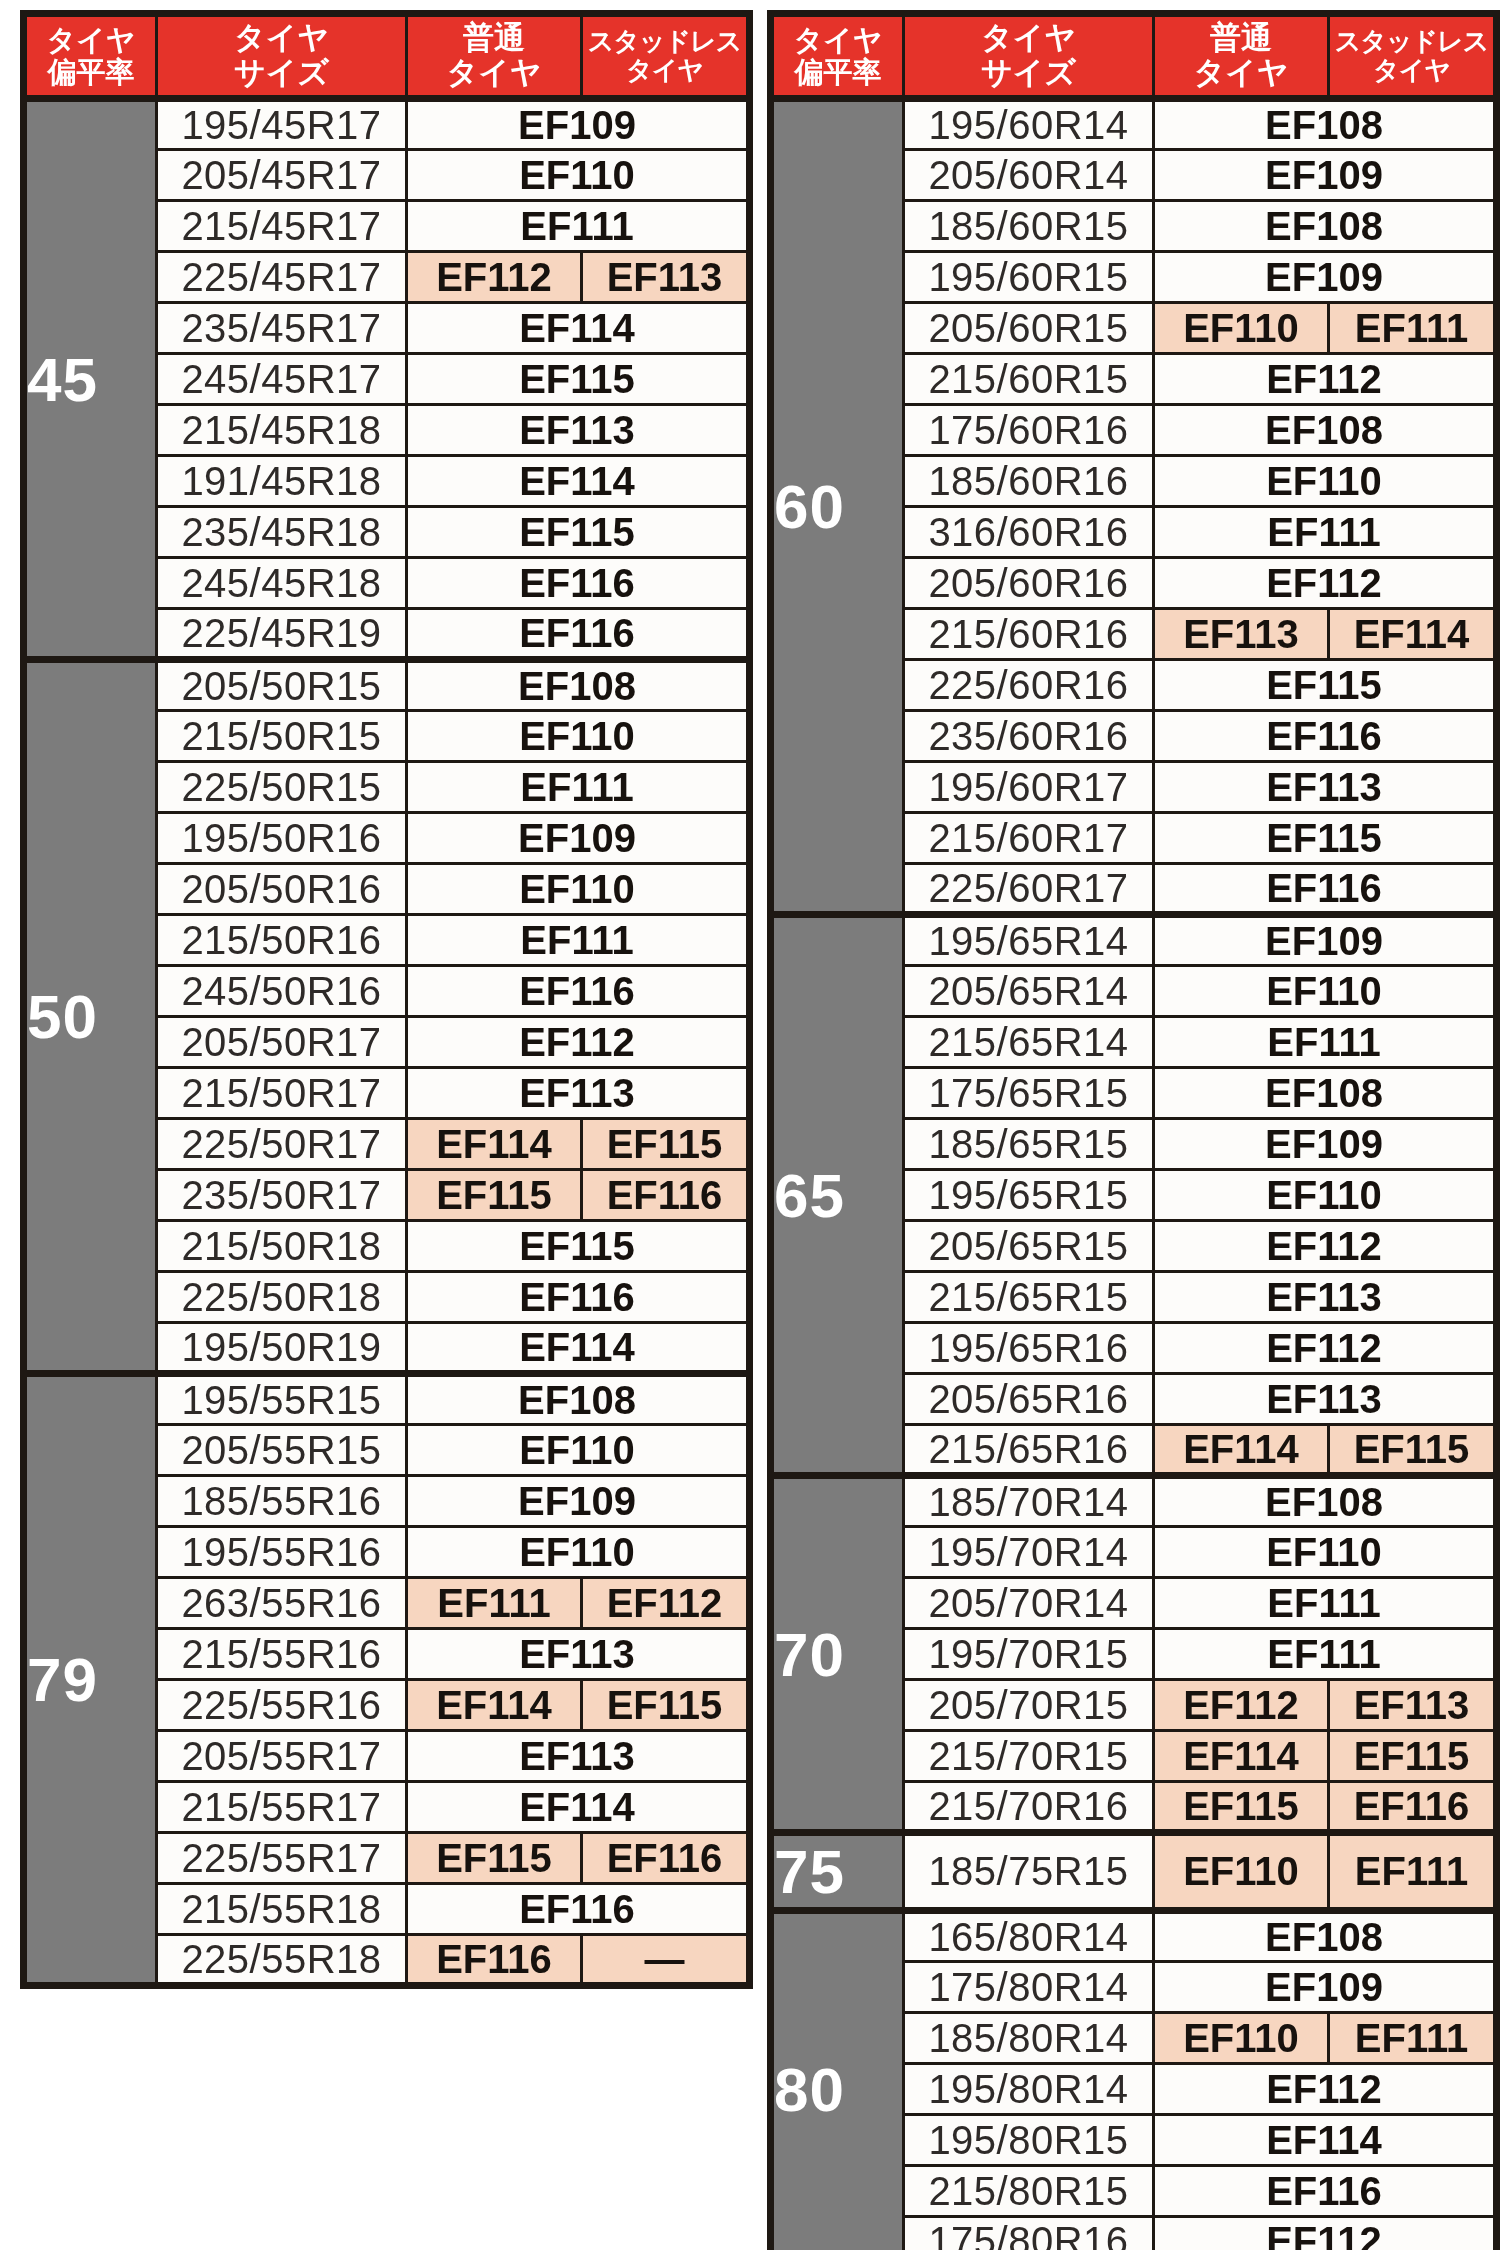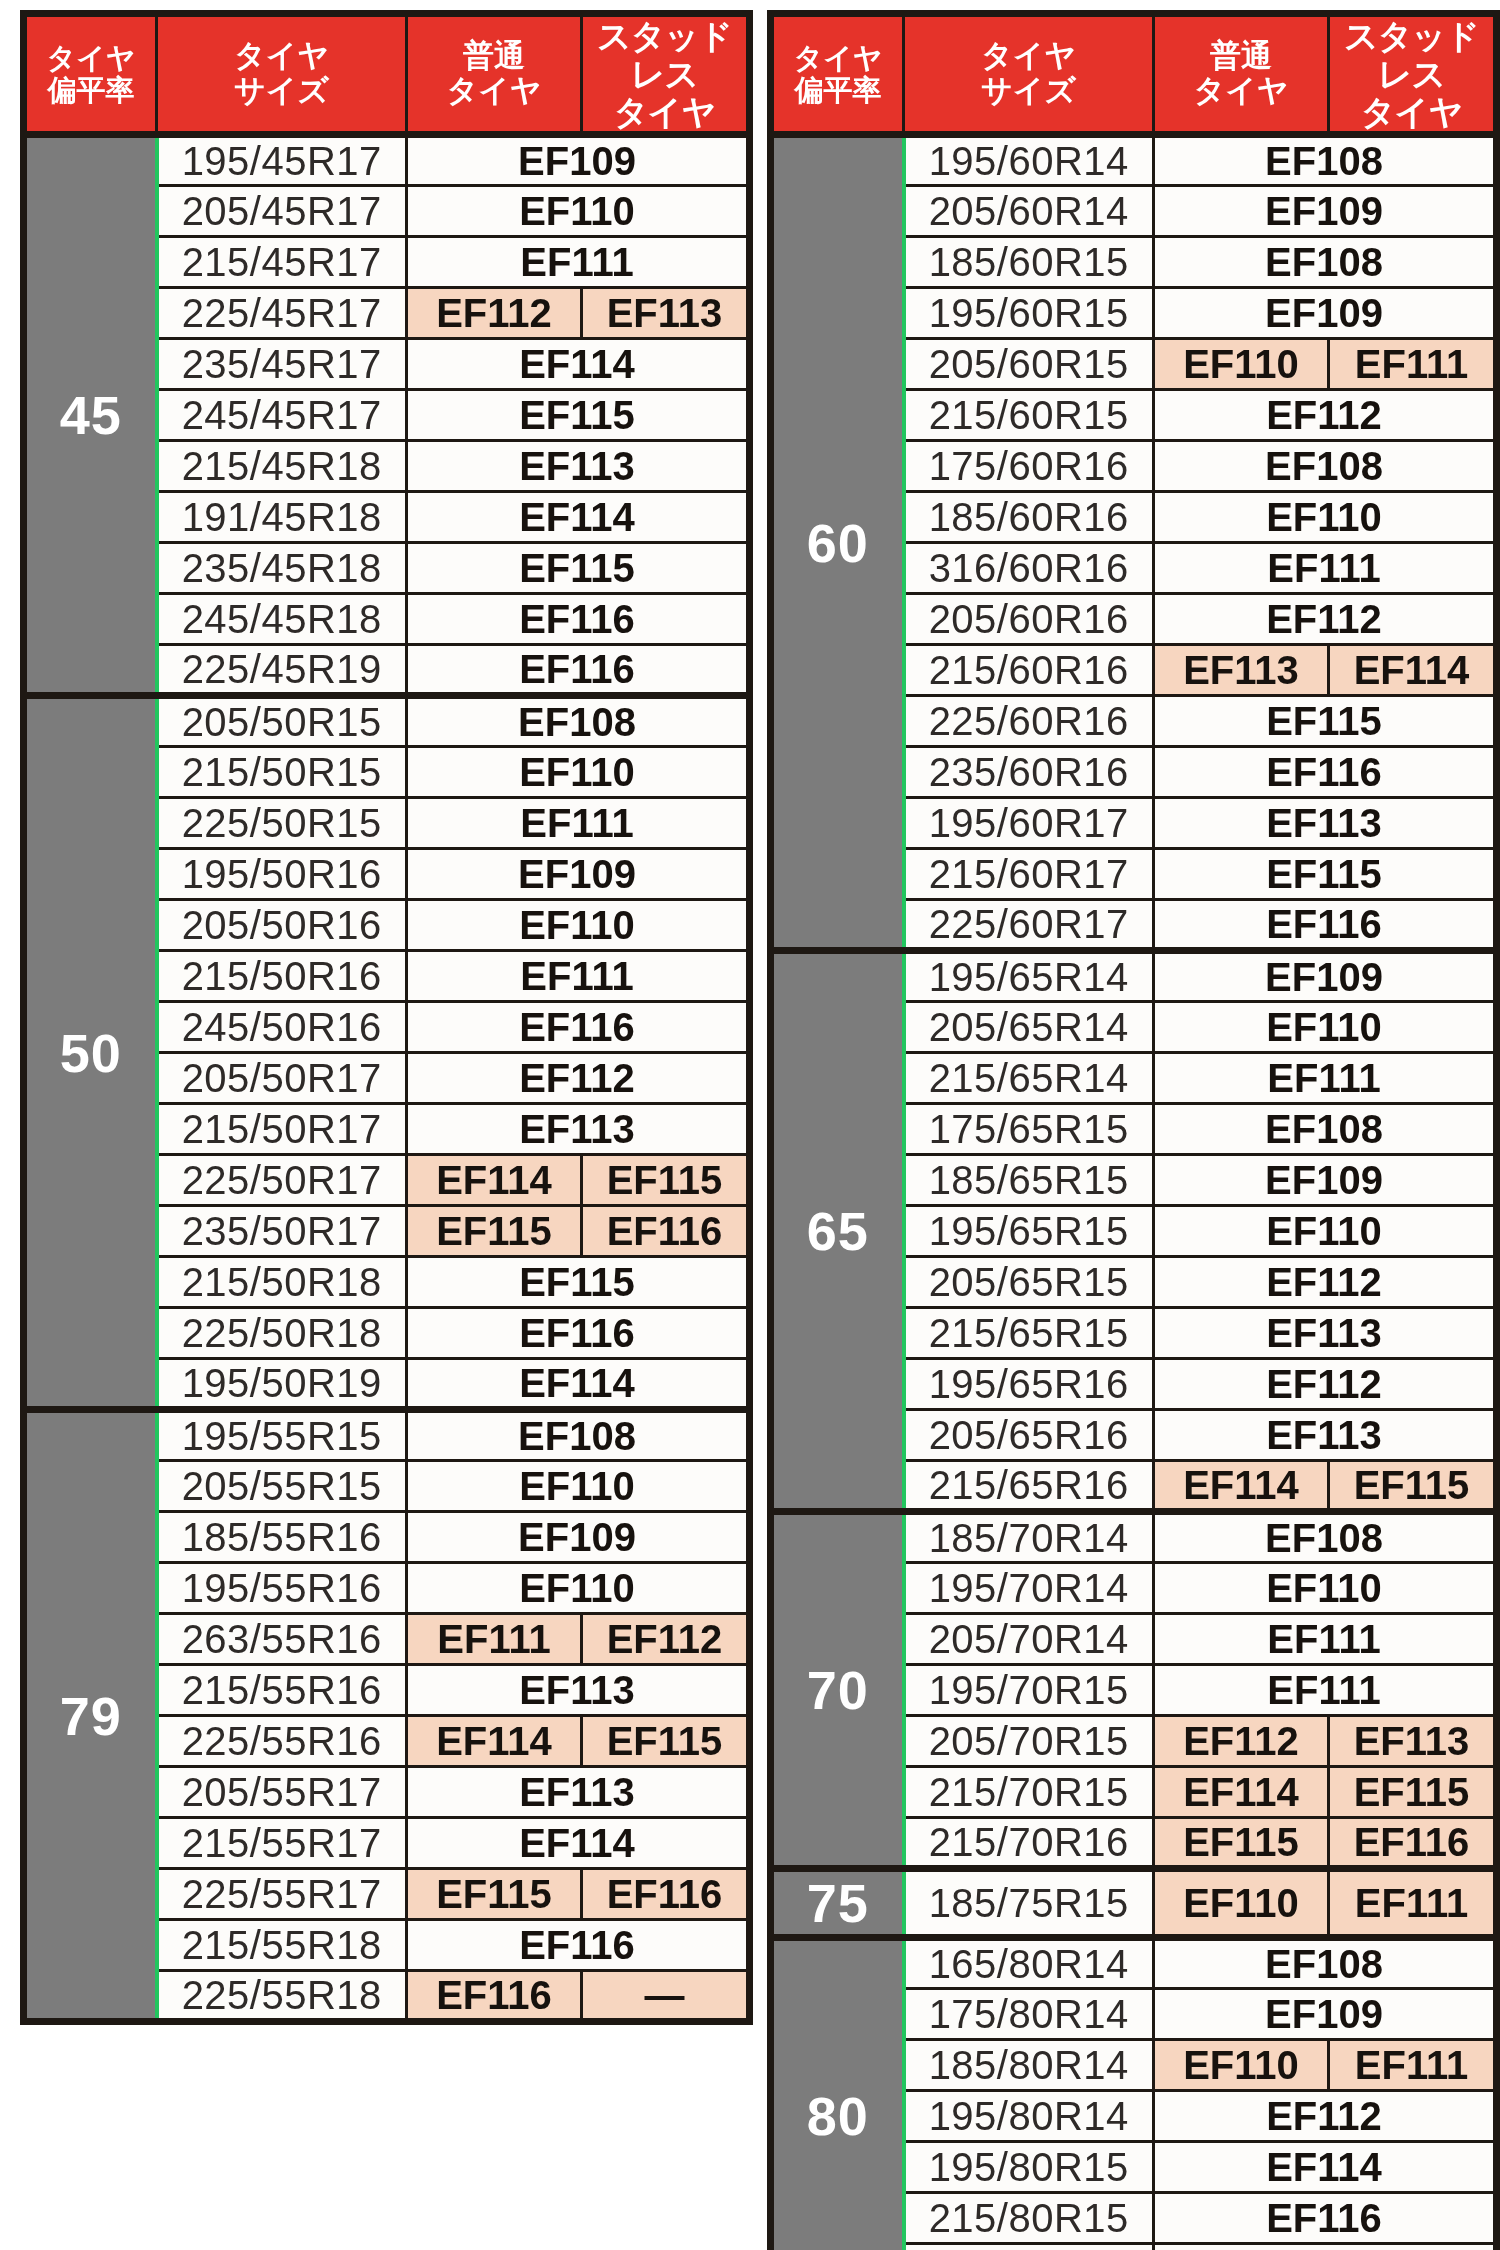--- a/index.html
+++ b/index.html
@@ -32,34 +32,34 @@
   thead th {
     background: #e5332a;
     color: #ffffff;
     font-weight: bold;
     white-space: pre-line;
     height: 78px;
     font-size: 31px;
     line-height: 1.12;
     border-bottom: 5px solid #1e1813;
   }
-  thead th.th-studless { font-size: 34px; letter-spacing: -1px; }
+  thead th.th-studless { font-size: 26px; letter-spacing: -1px; }
   thead th.th-aspect   { font-size: 29px; }
   col.c-aspect { width: 133px; }
   col.c-size   { width: 250px; }
   col.c-normal { width: 175px; }
   col.c-stud   { width: 168px; }
   tr.data-row { height: 51px; }
   td.aspect-cell {
     background: #7c7c7c;
     color: #ffffff;
     font-weight: bold;
-    font-size: 54px;
-    text-align: center;
-    border-right: 4px solid #22c55e;
+    font-size: 62px;
+    text-align: left;
+    border-right: 2px solid #22c55e;
     letter-spacing: 1px;
   }
   td.size-cell {
     background: #fdfcfa;
     color: #2e2a28;
     font-size: 40px;
     text-align: center;
     letter-spacing: 0.5px;
     white-space: nowrap;
   }

